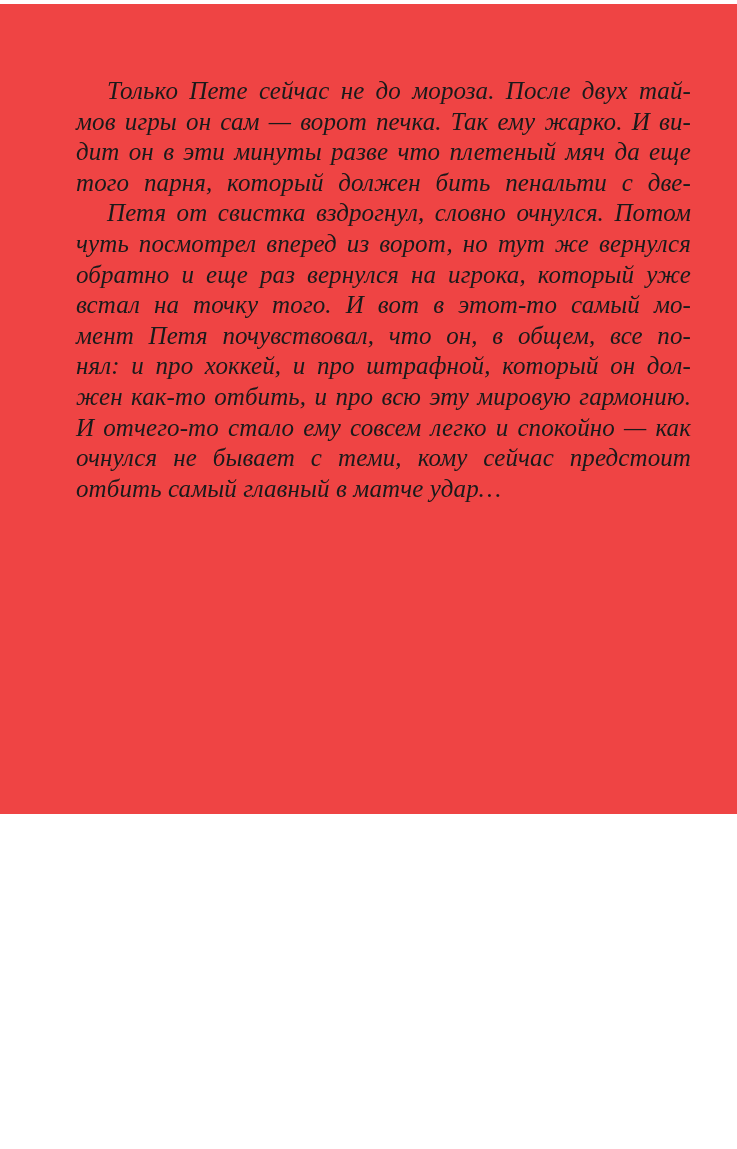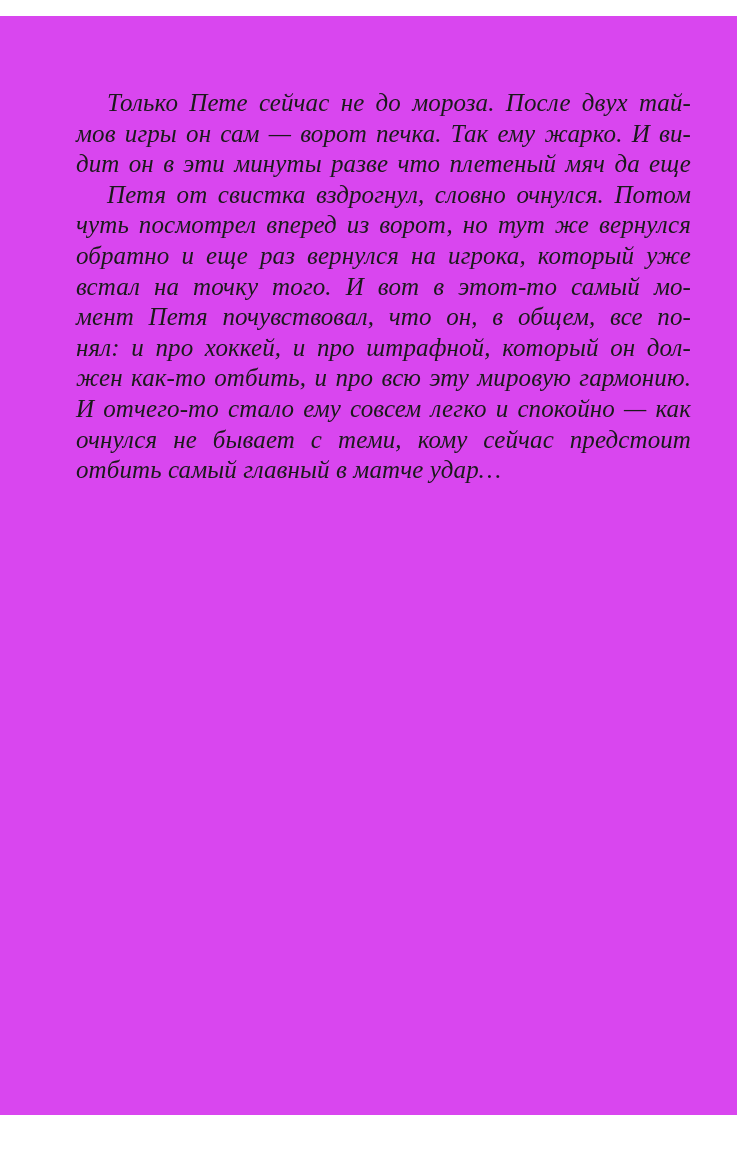--- a/index.html
+++ b/index.html
@@ -9,24 +9,24 @@
     }
     body {
       width: 737px;
       height: 1149px;
       position: relative;
       overflow: hidden;
     }
     .page {
       position: absolute;
       left: 0;
-      top: 16px;
+      top: 4px;
       width: 737px;
-      height: 1099px;
-      background: #d946ef;
+      height: 810px;
+      background: #ef4444;
     }
     .text-block {
       position: absolute;
       left: 76px;
       top: 72px;
       width: 615px;
       font-family: "DejaVu Serif", "Liberation Serif", serif;
       font-family: "Liberation Serif", "DejaVu Serif", serif;
       font-style: italic;
       font-size: 25px;
@@ -54,20 +54,21 @@
 </head>
 <body>
 
 <div class="page">
   <div class="text-block">
 
     <div class="paragraph">
       <span class="line indent">Только Пете сейчас не до мороза. После двух тай-</span>
       <span class="line">мов игры он сам — ворот печка. Так ему жарко. И ви-</span>
       <span class="line">дит он в эти минуты разве что плетеный мяч да еще</span>
+      <span class="line">того парня, который должен бить пенальти с две-</span>
     </div>
 
     <div class="paragraph">
       <span class="line indent">Петя от свистка вздрогнул, словно очнулся. Потом</span>
       <span class="line">чуть посмотрел вперед из ворот, но тут же вернулся</span>
       <span class="line">обратно и еще раз вернулся на игрока, который уже</span>
       <span class="line">встал на точку того. И вот в этот-то самый мо-</span>
       <span class="line">мент Петя почувствовал, что он, в общем, все по-</span>
       <span class="line">нял: и про хоккей, и про штрафной, который он дол-</span>
       <span class="line">жен как-то отбить, и про всю эту мировую гармонию.</span>

